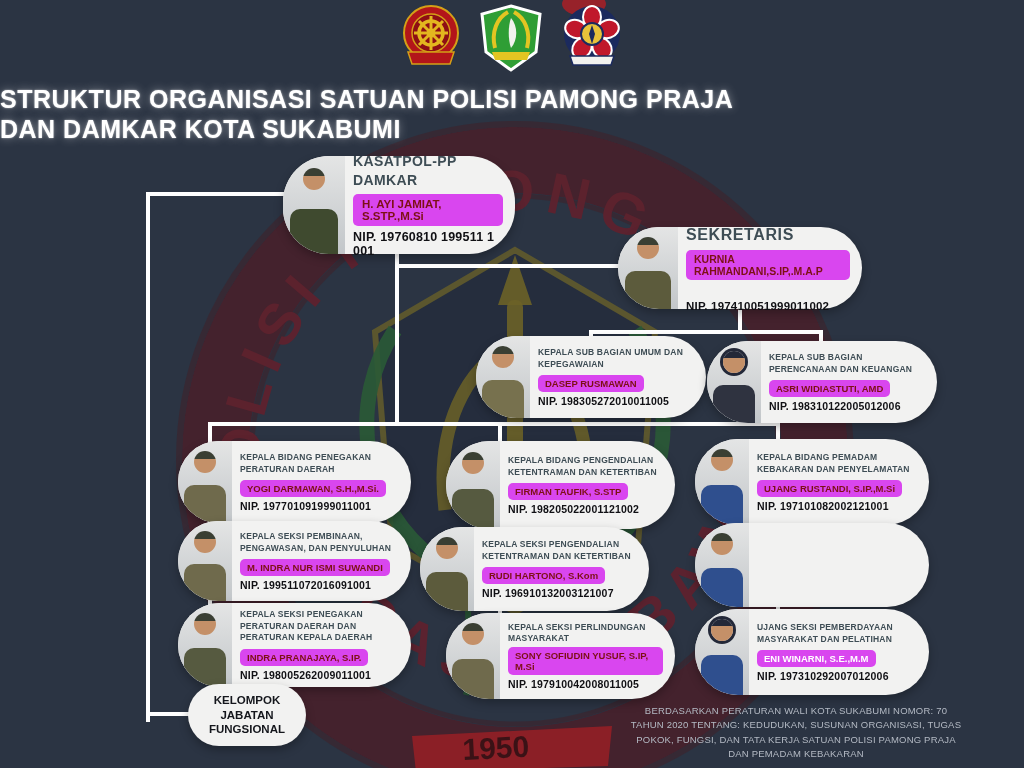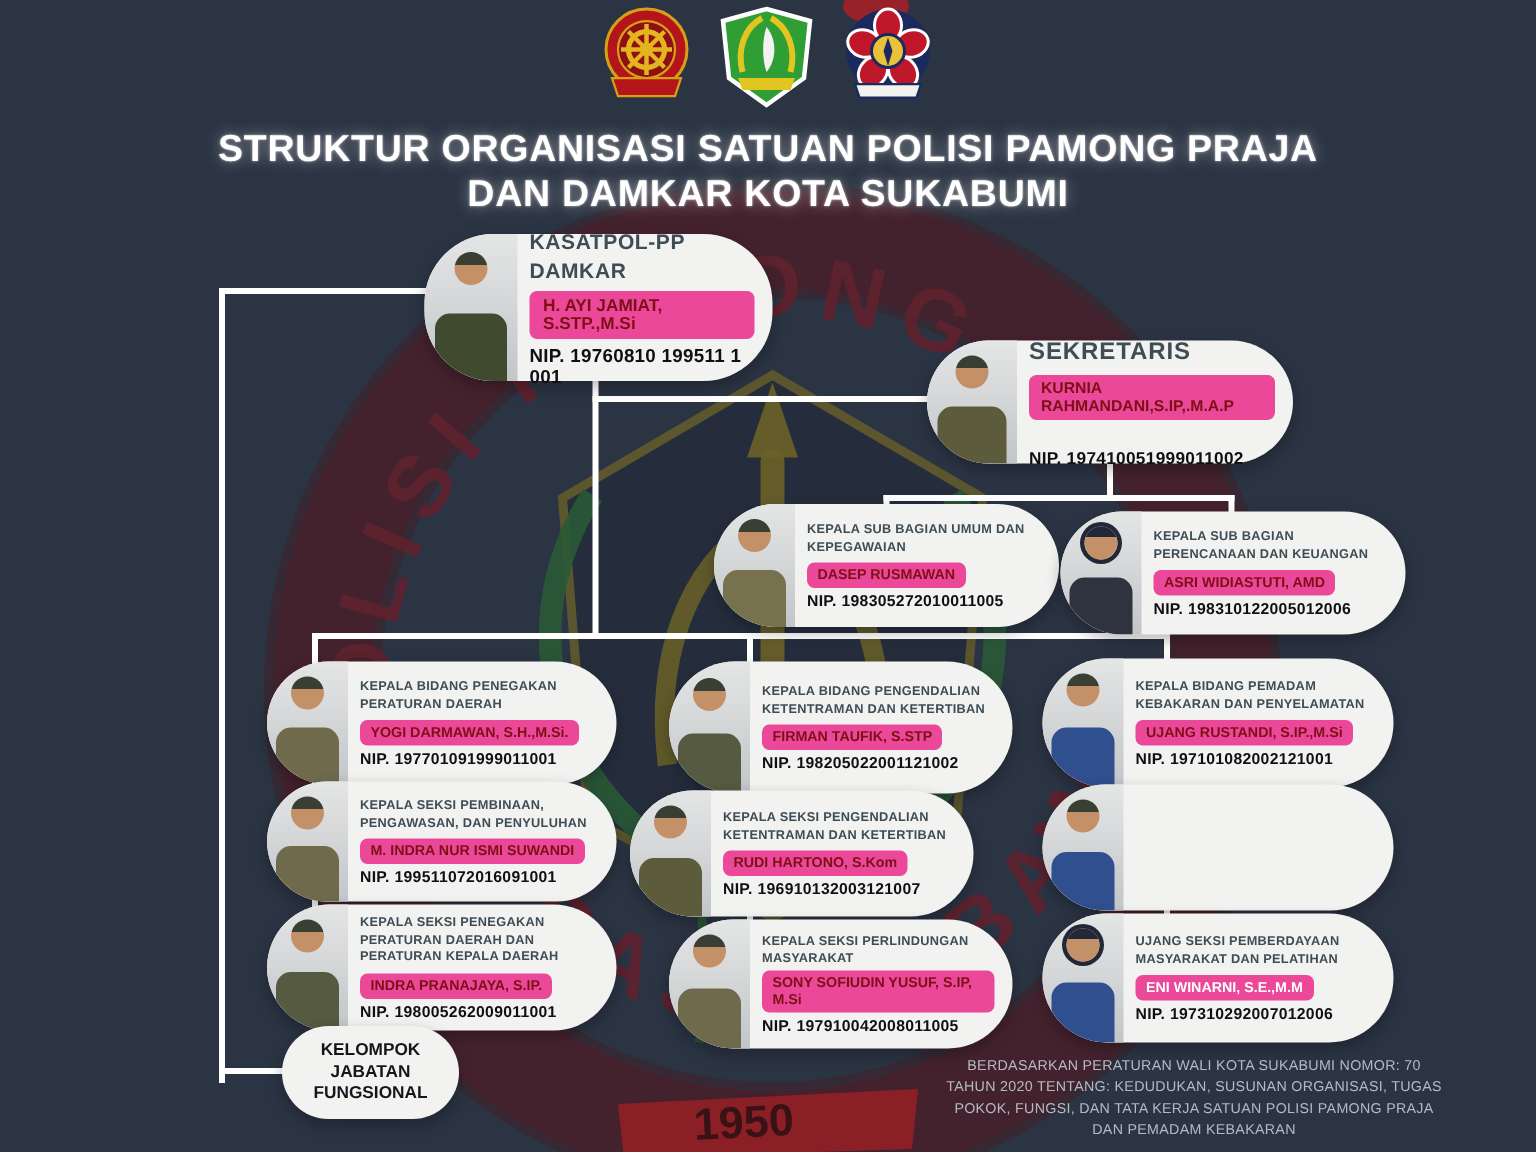--- a/index.html
+++ b/index.html
@@ -7,42 +7,42 @@
   .canvas{position:relative;width:1024px;height:768px;margin:0 auto;background:#2b3443;overflow:hidden;}
 
   
   .wm{position:absolute;left:0;top:0;z-index:0;}
 
   
   .logo-row{position:absolute;left:0;top:4px;width:100%;display:flex;justify-content:center;gap:16px;z-index:3;}
   .logo-row svg{display:block;}
 
   
-  .title{position:absolute;left:0;top:84px;width:100%;text-align:center;z-index:3;color:#fff;
+  .title{position:absolute;left:0;top:84px;width:100%;text-align:left;z-index:3;color:#fff;
          font-weight:800;letter-spacing:.5px;
          text-shadow:0 0 10px rgba(255,255,255,.45),0 0 2px rgba(255,255,255,.6);}
   .title .t1{font-size:25px;line-height:1.2;}
   .title .t2{font-size:25px;line-height:1.25;}
 
   
   .ln{position:absolute;background:#fff;z-index:1;}
 
   
   .card{position:absolute;background:#f2f2f1;border-radius:46px;z-index:2;display:flex;align-items:center;
         box-shadow:0 4px 10px rgba(0,0,0,.28);}
   .photo{position:relative;flex:none;align-self:stretch;width:54px;margin:0;border-radius:46px 0 0 46px;
          overflow:hidden;background:linear-gradient(180deg,#e4e5e5,#c2c6c9);}
   .photo::before{content:"";position:absolute;left:50%;top:12%;width:22px;height:22px;margin-left:-11px;border-radius:50%;
          background:linear-gradient(180deg,#3a3f33 0 38%,#c49068 38%);}
   .photo.female::before{background:linear-gradient(180deg,#232838 0 32%,#c49068 32% 100%);box-shadow:0 0 0 3px #232838;}
   .photo::after{content:"";position:absolute;left:12%;bottom:0;width:76%;height:46%;border-radius:10px 10px 0 0;
          background:var(--uniform,#6f6a4c);}
   .info{flex:1;padding:7px 12px 7px 8px;min-width:0;}
   .role{font-size:8.5px;font-weight:bold;color:#3e4d55;letter-spacing:.2px;line-height:1.35;margin-bottom:3px;}
-  .badge{display:inline-block;background:#ec4899;color:#7d1015;font-weight:bold;font-size:9.5px;
+  .badge{display:inline-block;background:#d946ef;color:#7d1015;font-weight:bold;font-size:9.5px;
          padding:3px 7px;border-radius:5px;margin-bottom:3px;max-width:100%;}
   .badge.light{color:#fff;}
   .nip{font-size:10.5px;font-weight:bold;color:#101014;letter-spacing:.2px;}
 
   
   .card.lvl1 .photo{width:62px;}
   .card.lvl1 .role{font-size:14px;letter-spacing:.4px;margin-bottom:4px;}
   .card.lvl1 .badge{font-size:11.5px;padding:4px 9px;margin-bottom:4px;}
   .card.lvl1 .nip{font-size:12.5px;}
   .card.lvl2 .photo{width:60px;}

